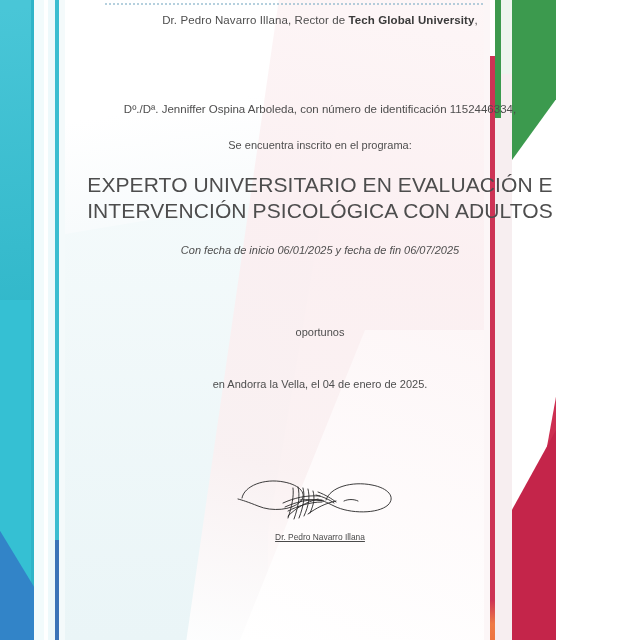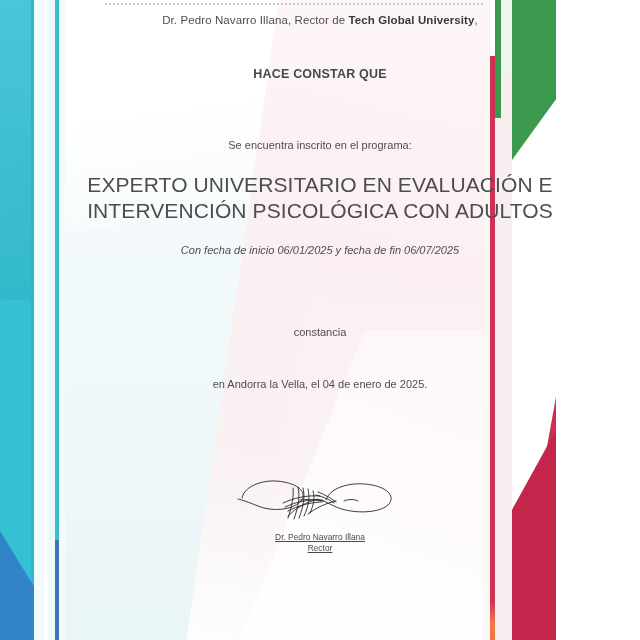--- a/index.html
+++ b/index.html
@@ -281,30 +281,30 @@
   <div class="r-green"></div>
   <div class="r-crimson-thin-top"></div>
   <div class="r-crimson-thin"></div>
   <div class="r-green-thin"></div>
   <div class="r-orange"></div>
 
   <div class="content">
 
     <div class="line-intro"><span>Dr. Pedro Navarro Illana, Rector de </span><b>Tech Global University</b><span>,</span></div>
 
-    <div class="hace">HACE CONSTAR QUE</div>
-
+
+    <div class="line-id">Dº./Dª. Jenniffer Ospina Arboleda, con número de identificación 1152446334,</div>
 
     <div class="line-prog">Se encuentra inscrito en el programa:</div>
 
     <div class="title">EXPERTO UNIVERSITARIO EN EVALUACIÓN E INTERVENCIÓN PSICOLÓGICA CON ADULTOS</div>
 
     <div class="line-dates">Con fecha de inicio 06/01/2025 y fecha de fin 06/07/2025</div>
 
-    <div class="line-para2">constancia</div>
+    <div class="line-para2">oportunos</div>
 
     <div class="line-place">en Andorra la Vella, el 04 de enero de 2025.</div>
 
     <div class="sig-wrap">
       <svg class="sig-svg" width="180" height="60" viewBox="0 0 180 60">
         <g fill="none" stroke="#262626" stroke-width="0.9" stroke-linecap="round">
           <path d="M12 28 C14 16, 34 8, 54 12 C70 15, 78 24, 70 32 C62 40, 42 42, 28 36 C18 32, 12 30, 8 29"></path>
           <path d="M96 30 C100 17, 122 11, 142 15 C158 18, 166 27, 158 35 C148 44, 120 44, 104 36 C96 32, 92 30, 88 30"></path>
           <path d="M70 30 C78 29, 86 30, 94 31"></path>
           <path d="M58 46 C66 38, 76 32, 88 29"></path>
@@ -316,17 +316,16 @@
           <path d="M53 33 C64 28, 76 25, 90 26"></path>
           <path d="M55 37 C66 32, 78 29, 92 30"></path>
           <path d="M58 41 C68 36, 80 32, 92 32"></path>
           <path d="M86 25 C94 27, 100 30, 104 33"></path>
           <path d="M88 22 C96 25, 102 29, 106 32"></path>
           <path d="M114 31 C118 29, 124 29, 128 31"></path>
           <path d="M78 44 C86 38, 96 33, 106 31"></path>
         </g>
       </svg>
       <div class="sig-name">Dr. Pedro Navarro Illana</div>
-      <div class="sig-role">Rector</div>
     </div>
 
   </div>
 </div>
 
 </body></html>

